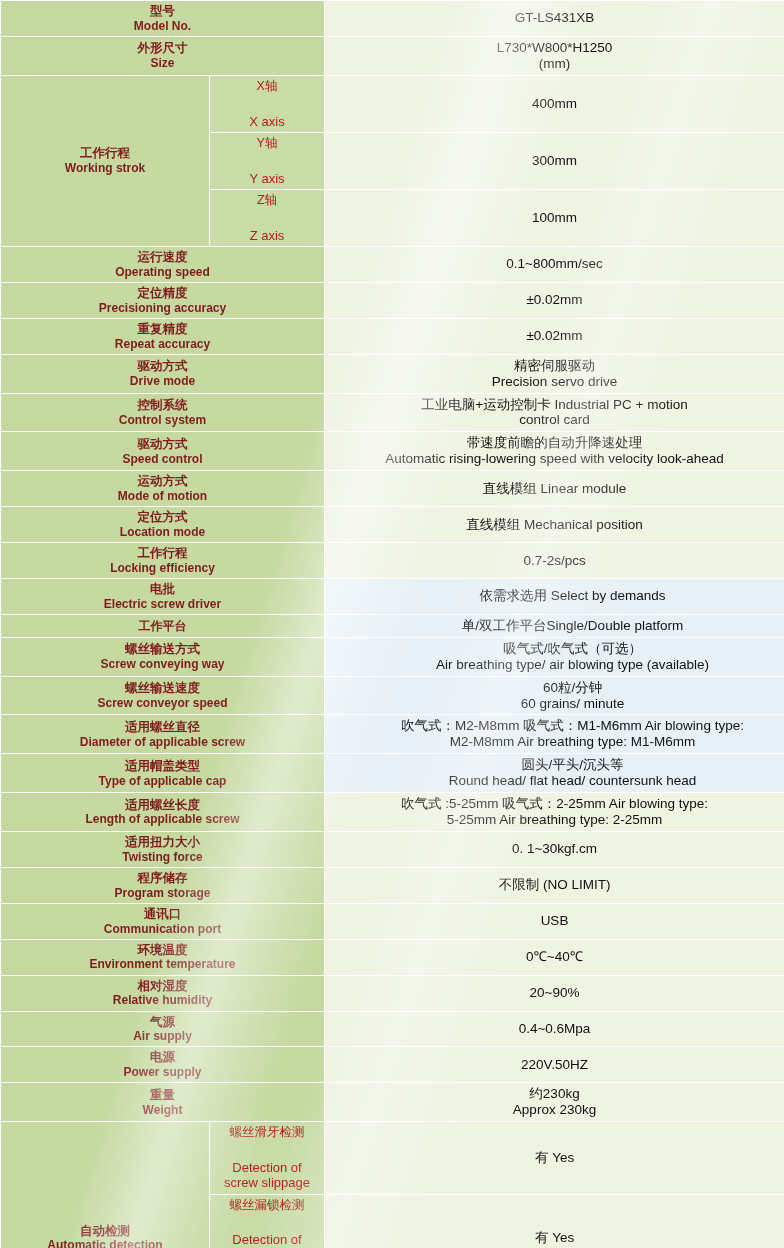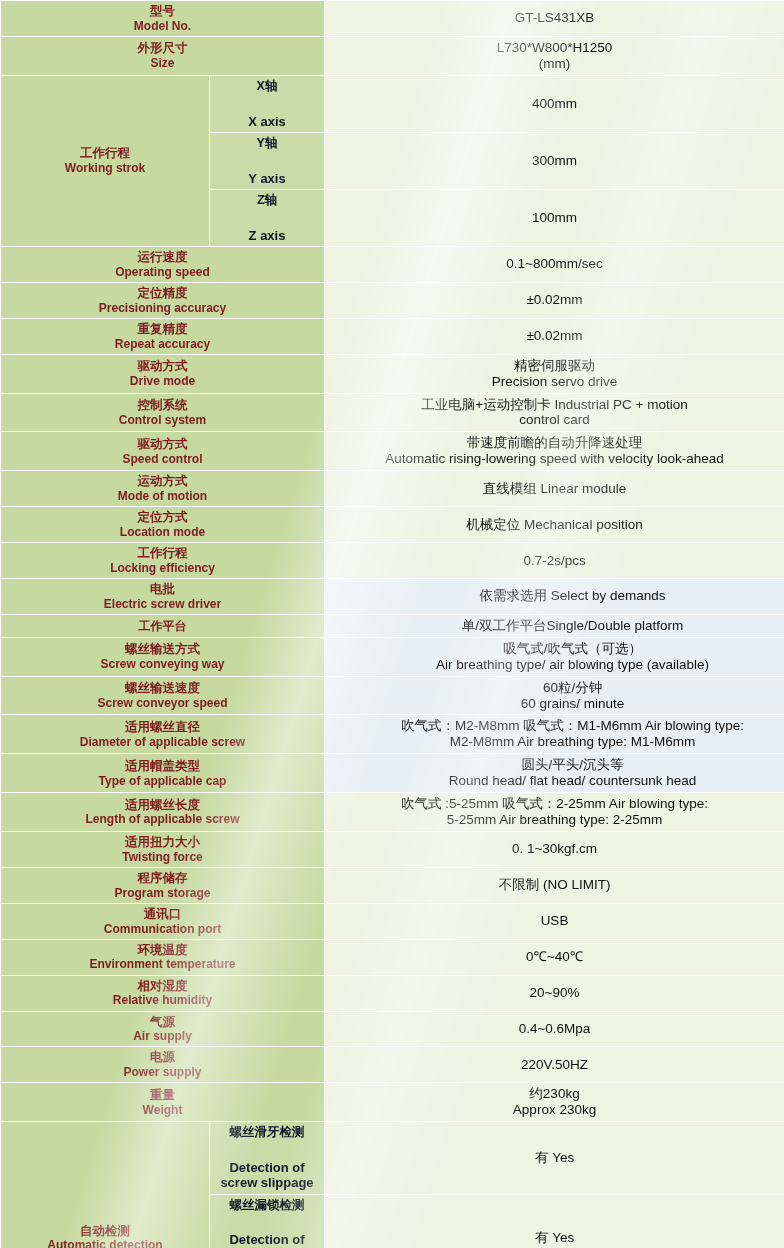--- a/index.html
+++ b/index.html
@@ -31,22 +31,22 @@
     color: #7f1d1d;
     font-weight: bold;
     font-size: 13px;
   }
   td.label .cn { display: block; font-size: 12.5px; }
   td.label .en { display: block; font-size: 12px; }
 
   
   td.sublabel {
     background: #c9dca8;
-    color: #0f172a;
-    font-weight: bold;
+    color: #b91c1c;
+    font-weight: normal;
     font-size: 13px;
   }
   td.sublabel .cn { display: block; font-size: 12.5px; }
   td.sublabel .en { display: block; font-size: 13px; margin-top: 20px; }
 
   
   td.value {
     background: #eef3e2;
     color: #111111;
     font-size: 13.5px;
@@ -203,21 +203,21 @@
         <span class="l1">直线模组 Linear module</span>
         <span class="l2"></span>
       </td>
     </tr>
     <tr>
       <td class="label" colspan="2">
         <span class="cn">定位方式</span>
         <span class="en">Location mode</span>
       </td>
       <td class="value">
-        <span class="l1">机械定位 Mechanical position</span>
+        <span class="l1">直线模组 Mechanical position</span>
         <span class="l2"></span>
       </td>
     </tr>
     <tr>
       <td class="label" colspan="2">
         <span class="cn">工作行程</span>
         <span class="en">Locking efficiency</span>
       </td>
       <td class="value">
         <span class="l1">0.7-2s/pcs</span>

